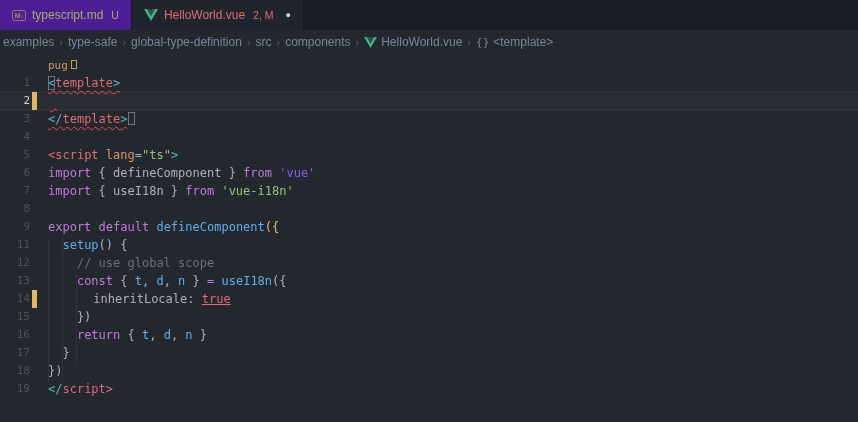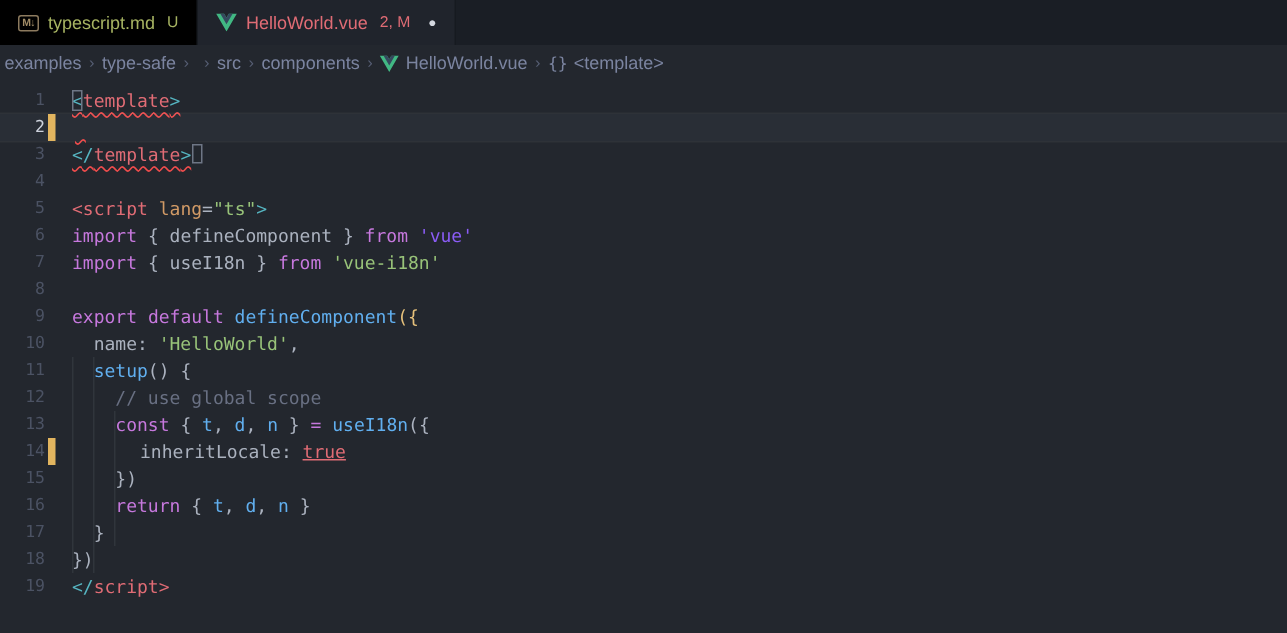--- a/index.html
+++ b/index.html
@@ -7,21 +7,21 @@
   .window {
     position:relative; width:858px; height:422px; overflow:hidden;
     background:#23272e; font-family:"Liberation Sans", sans-serif;
   }
   
   .tabbar { display:flex; height:30px; background:#1a1e25; }
   .tab {
     display:flex; align-items:center; gap:6px; padding:0 12px;
     font-size:12px; height:30px; border-right:1px solid #161a20; cursor:pointer;
   }
-  .tab.inactive { background:#000000; }
+  .tab.inactive { background:#4c1d95; }
   .tab.active   { background:#20242c; }
   .tab-badge { font-size:10.5px; margin-left:2px; }
   .dirty-dot { font-size:9px; color:#d4d8e0; margin-left:6px; }
   .tabbar-filler { flex:1; background:#1a1e25; }
   
   .breadcrumbs {
     display:flex; align-items:center; height:24px; padding-left:3px;
     font-size:12px; color:#7b84a0; background:#23272e; white-space:nowrap;
   }
   .crumb { display:flex; align-items:center; gap:4px; cursor:pointer; }
@@ -90,20 +90,23 @@
 
   <div class="breadcrumbs" id="breadcrumbs">
       <span class="crumb">
         <span>examples</span>
       </span>
       <span class="crumb-sep">›</span>
       <span class="crumb">
         <span>type-safe</span>
       </span>
       <span class="crumb-sep">›</span>
+      <span class="crumb">
+        <span>global-type-definition</span>
+      </span>
       <span class="crumb-sep">›</span>
       <span class="crumb">
         <span>src</span>
       </span>
       <span class="crumb-sep">›</span>
       <span class="crumb">
         <span>components</span>
       </span>
       <span class="crumb-sep">›</span>
       <span class="crumb">
@@ -120,20 +123,25 @@
         <span class="braces-glyph">{}</span>
         <span>&lt;template&gt;</span>
       </span>
     </div>
 
   <div class="editor" id="editor">
     <div class="indent-guide" style="left:48px; top:184px; height:144px;"></div>
     <div class="indent-guide" style="left:62px; top:184px; height:144px;"></div>
     <div class="indent-guide" style="left:76px; top:220px; height:90px;"></div>
     <div id="editor-rows">
+        <div class="row hint-row">
+          <div class="ln"></div>
+          <div class="modslot"></div>
+          <div class="codecell"><span class="seg" style="color: rgb(209, 154, 102);">pug</span><span class="hintbox"></span></div>
+        </div>
         <div class="row">
           <div class="ln">1</div>
           <div class="modslot"></div>
           <div class="codecell"><span class="seg sq boxed" style="color: rgb(86, 182, 194); text-decoration-color: rgb(241, 76, 76);">&lt;</span><span class="seg sq" style="color: rgb(224, 108, 117); text-decoration-color: rgb(241, 76, 76);">template</span><span class="seg sq" style="color: rgb(86, 182, 194); text-decoration-color: rgb(241, 76, 76);">&gt;</span></div>
         </div>
         <div class="row cur">
           <div class="ln">2</div>
           <div class="modslot mod"></div>
           <div class="codecell"><span class="seg sq" style="color: rgb(171, 178, 191); text-decoration-color: rgb(241, 76, 76);">&nbsp;</span></div>
         </div>
@@ -166,25 +174,20 @@
           <div class="ln">8</div>
           <div class="modslot"></div>
           <div class="codecell"></div>
         </div>
         <div class="row">
           <div class="ln">9</div>
           <div class="modslot"></div>
           <div class="codecell"><span class="seg i" style="color: rgb(198, 120, 221);">export</span><span class="seg" style="color: rgb(171, 178, 191);"> </span><span class="seg i" style="color: rgb(198, 120, 221);">default</span><span class="seg" style="color: rgb(171, 178, 191);"> </span><span class="seg i" style="color: rgb(97, 175, 239);">defineComponent</span><span class="seg" style="color: rgb(229, 192, 123);">({</span></div>
         </div>
         <div class="row">
-          <div class="ln">10</div>
-          <div class="modslot"></div>
-          <div class="codecell"><span class="seg" style="color: rgb(171, 178, 191);">  name: </span><span class="seg" style="color: rgb(152, 195, 121);">'HelloWorld'</span><span class="seg" style="color: rgb(171, 178, 191);">,</span></div>
-        </div>
-        <div class="row">
           <div class="ln">11</div>
           <div class="modslot"></div>
           <div class="codecell"><span class="seg" style="color: rgb(171, 178, 191);">  </span><span class="seg i" style="color: rgb(97, 175, 239);">setup</span><span class="seg" style="color: rgb(171, 178, 191);">() {</span></div>
         </div>
         <div class="row">
           <div class="ln">12</div>
           <div class="modslot"></div>
           <div class="codecell"><span class="seg" style="color: rgb(171, 178, 191);">    </span><span class="seg i" style="color: rgb(105, 112, 131);">// use global scope</span></div>
         </div>
         <div class="row">

